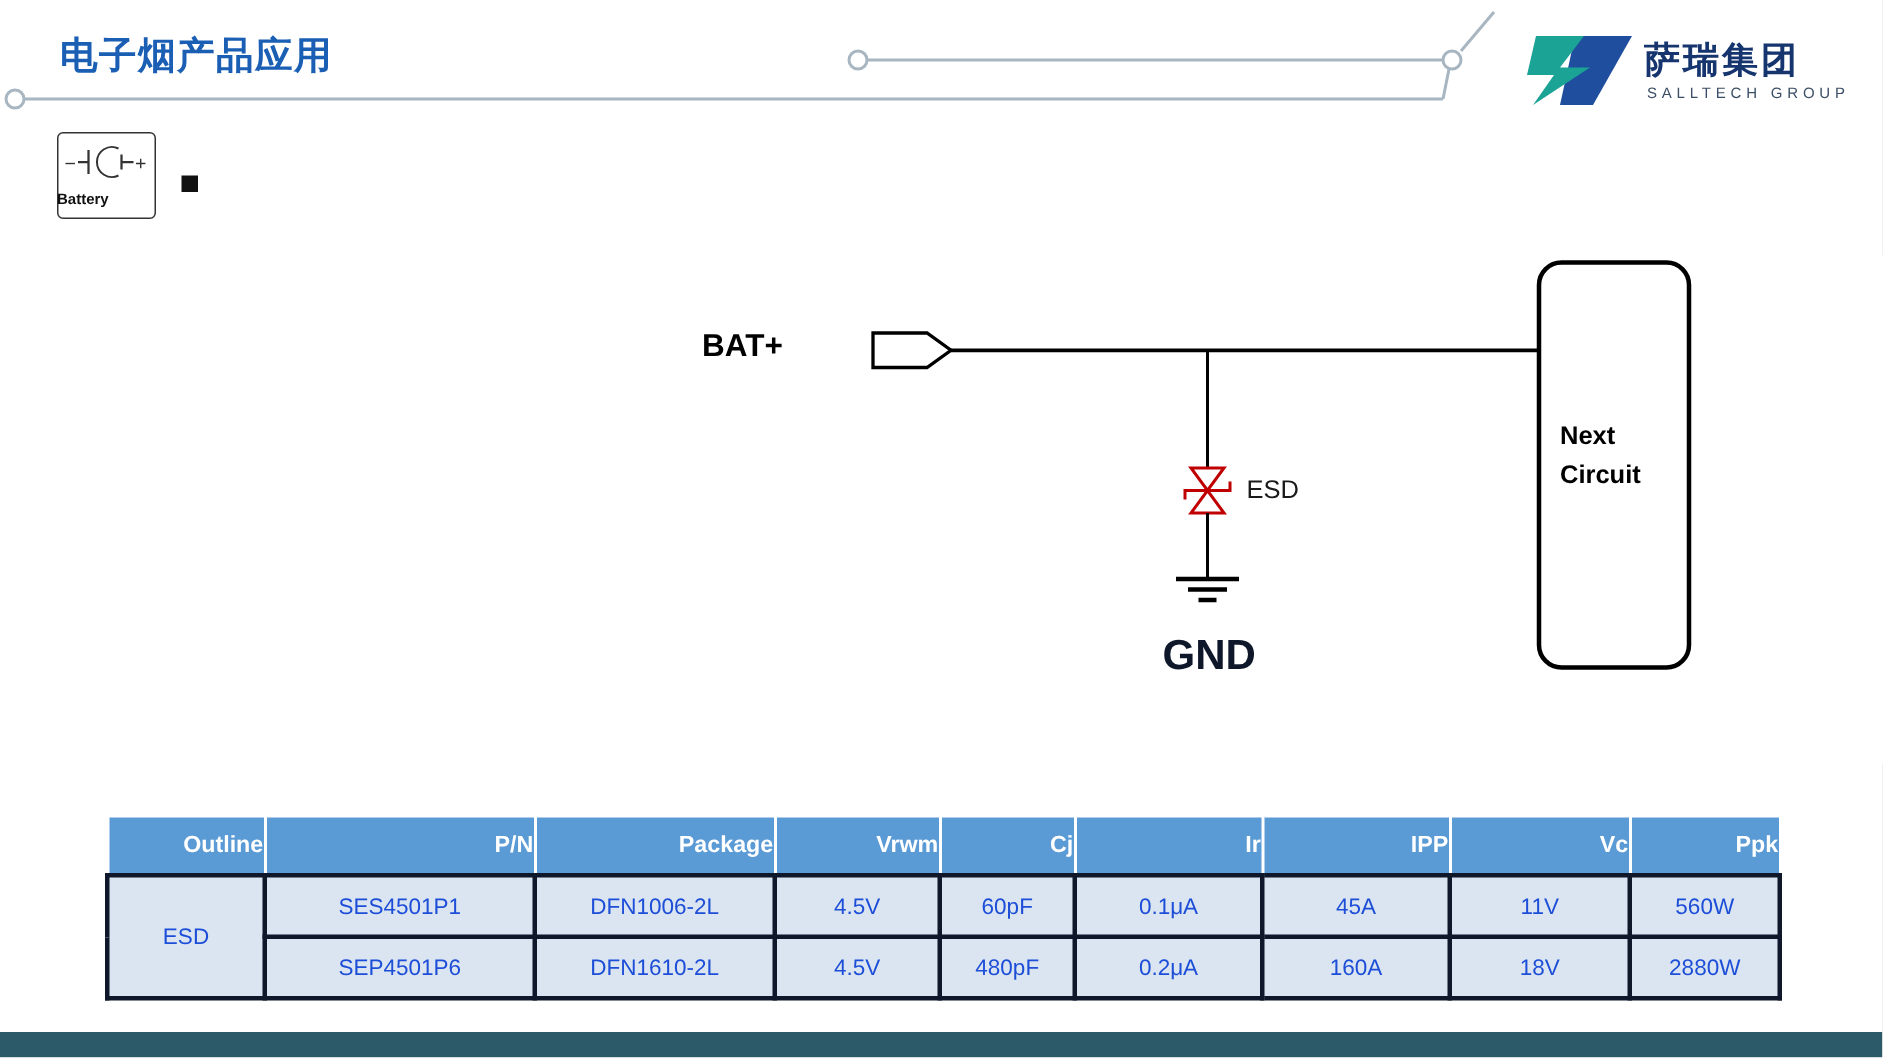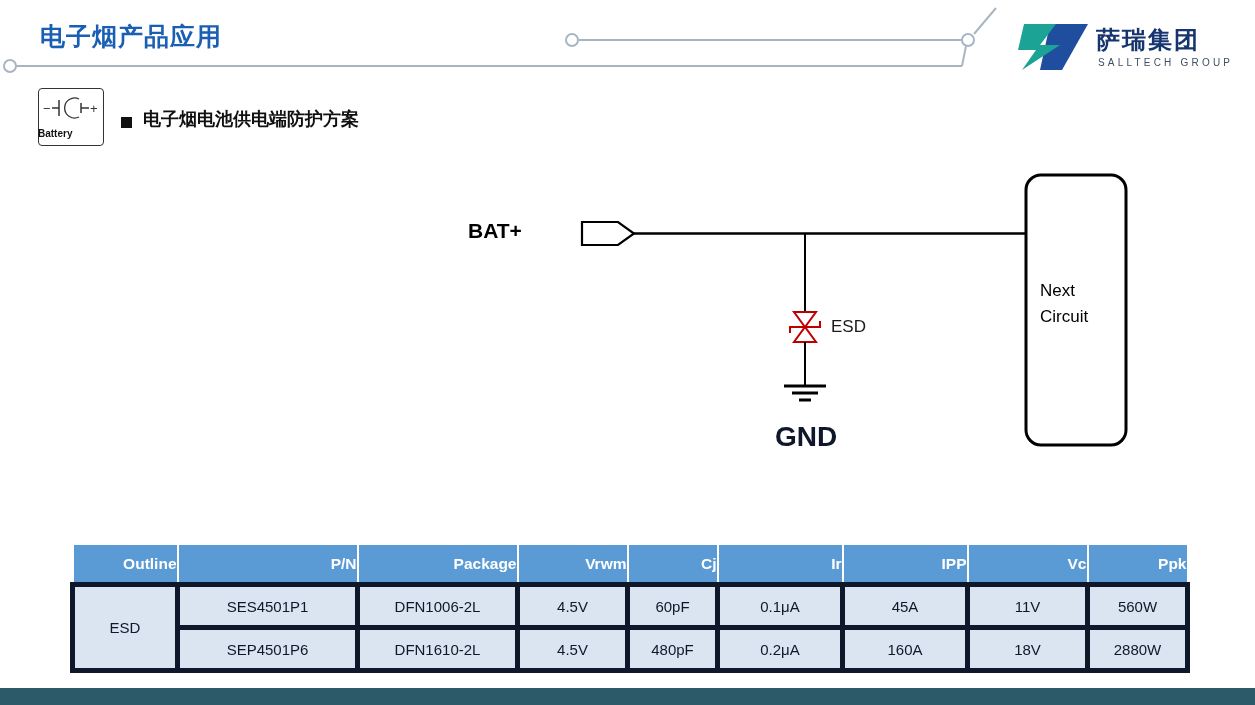--- a/index.html
+++ b/index.html
@@ -23,32 +23,32 @@
     border-radius:4px;background:#fff;box-sizing:border-box;
   }
   .battery-label{left:38px;top:128px;width:66px;font-size:10px;font-weight:bold;color:#111;}
   
   .section-bullet{left:121px;top:117px;width:11px;height:11px;background:#111;}
   .section-heading{left:143px;top:107px;font-size:18px;font-weight:bold;color:#111;}
   
   .bat-label{left:468px;top:219px;font-size:21px;font-weight:bold;color:#000;}
   .esd-label{left:831px;top:317px;font-size:17px;color:#1a1a1a;}
   .gnd-label{left:775px;top:421px;width:60px;text-align:center;font-size:28px;font-weight:bold;color:#0f172a;}
-  .next-label{left:1040px;top:278px;font-size:17px;font-weight:normal;color:#000;line-height:26px;}
+  .next-label{left:1040px;top:278px;font-size:17px;font-weight:bold;color:#000;line-height:26px;}
   .iec-text{left:170px;top:313px;font-size:17px;color:#1a1a1a;line-height:27px;}
   
   .spec-table-wrap{left:70px;top:543px;width:1115px;}
   table.spec{border-collapse:collapse;table-layout:fixed;width:1115px;}
   table.spec th{
     background:#5b9bd5;color:#fff;font-size:15.5px;font-weight:bold;
     border:2px solid #fff;padding:0;height:37px;text-align:right;
   }
   table.spec td{
-    background:#dbe5f1;color:#0f172a;font-size:15px;
-    border:5px solid #0f172a;padding:0;height:38px;text-align:center;
+    background:#dbe5f1;color:#1d4ed8;font-size:15px;
+    border:3px solid #0f172a;padding:0;height:38px;text-align:center;
   }
   table.spec td.outline-cell{font-size:15px;}
   
   .footer-bar{left:0;bottom:0;width:1255px;height:17px;background:#2c5a69;}
 </style>
 </head>
 <body>
 
 <div id="slide">
 
@@ -80,21 +80,20 @@
       <line x1="20" y1="11" x2="20" y2="27" stroke="#333" stroke-width="1.5"></line>
       <path d="M40,10 A10,10 0 1,0 40,28" fill="none" stroke="#333" stroke-width="1.3"></path>
       <line x1="42" y1="14" x2="42" y2="24" stroke="#333" stroke-width="1.5"></line>
       <line x1="42" y1="19" x2="50" y2="19" stroke="#333" stroke-width="1.5"></line>
       <text x="51" y="24" font-size="13" fill="#333">+</text>
     </svg>
   </div>
   <div class="abs battery-label">Battery</div>
 
   <div class="abs section-bullet"></div>
-  <div class="abs section-heading">电子烟电池供电端防护方案</div>
 
   <svg class="abs" style="left:0;top:0;" width="1255" height="705" viewBox="0 0 1255 705">
 
     <polygon points="582,222 618,222 634,233.5 618,245 582,245" fill="#ffffff" stroke="#000" stroke-width="2.2"></polygon>
 
     <line x1="634" y1="233.5" x2="1026" y2="233.5" stroke="#000" stroke-width="2.5"></line>
 
     <line x1="805" y1="233.5" x2="805" y2="312" stroke="#000" stroke-width="2"></line>
 
     <g>

